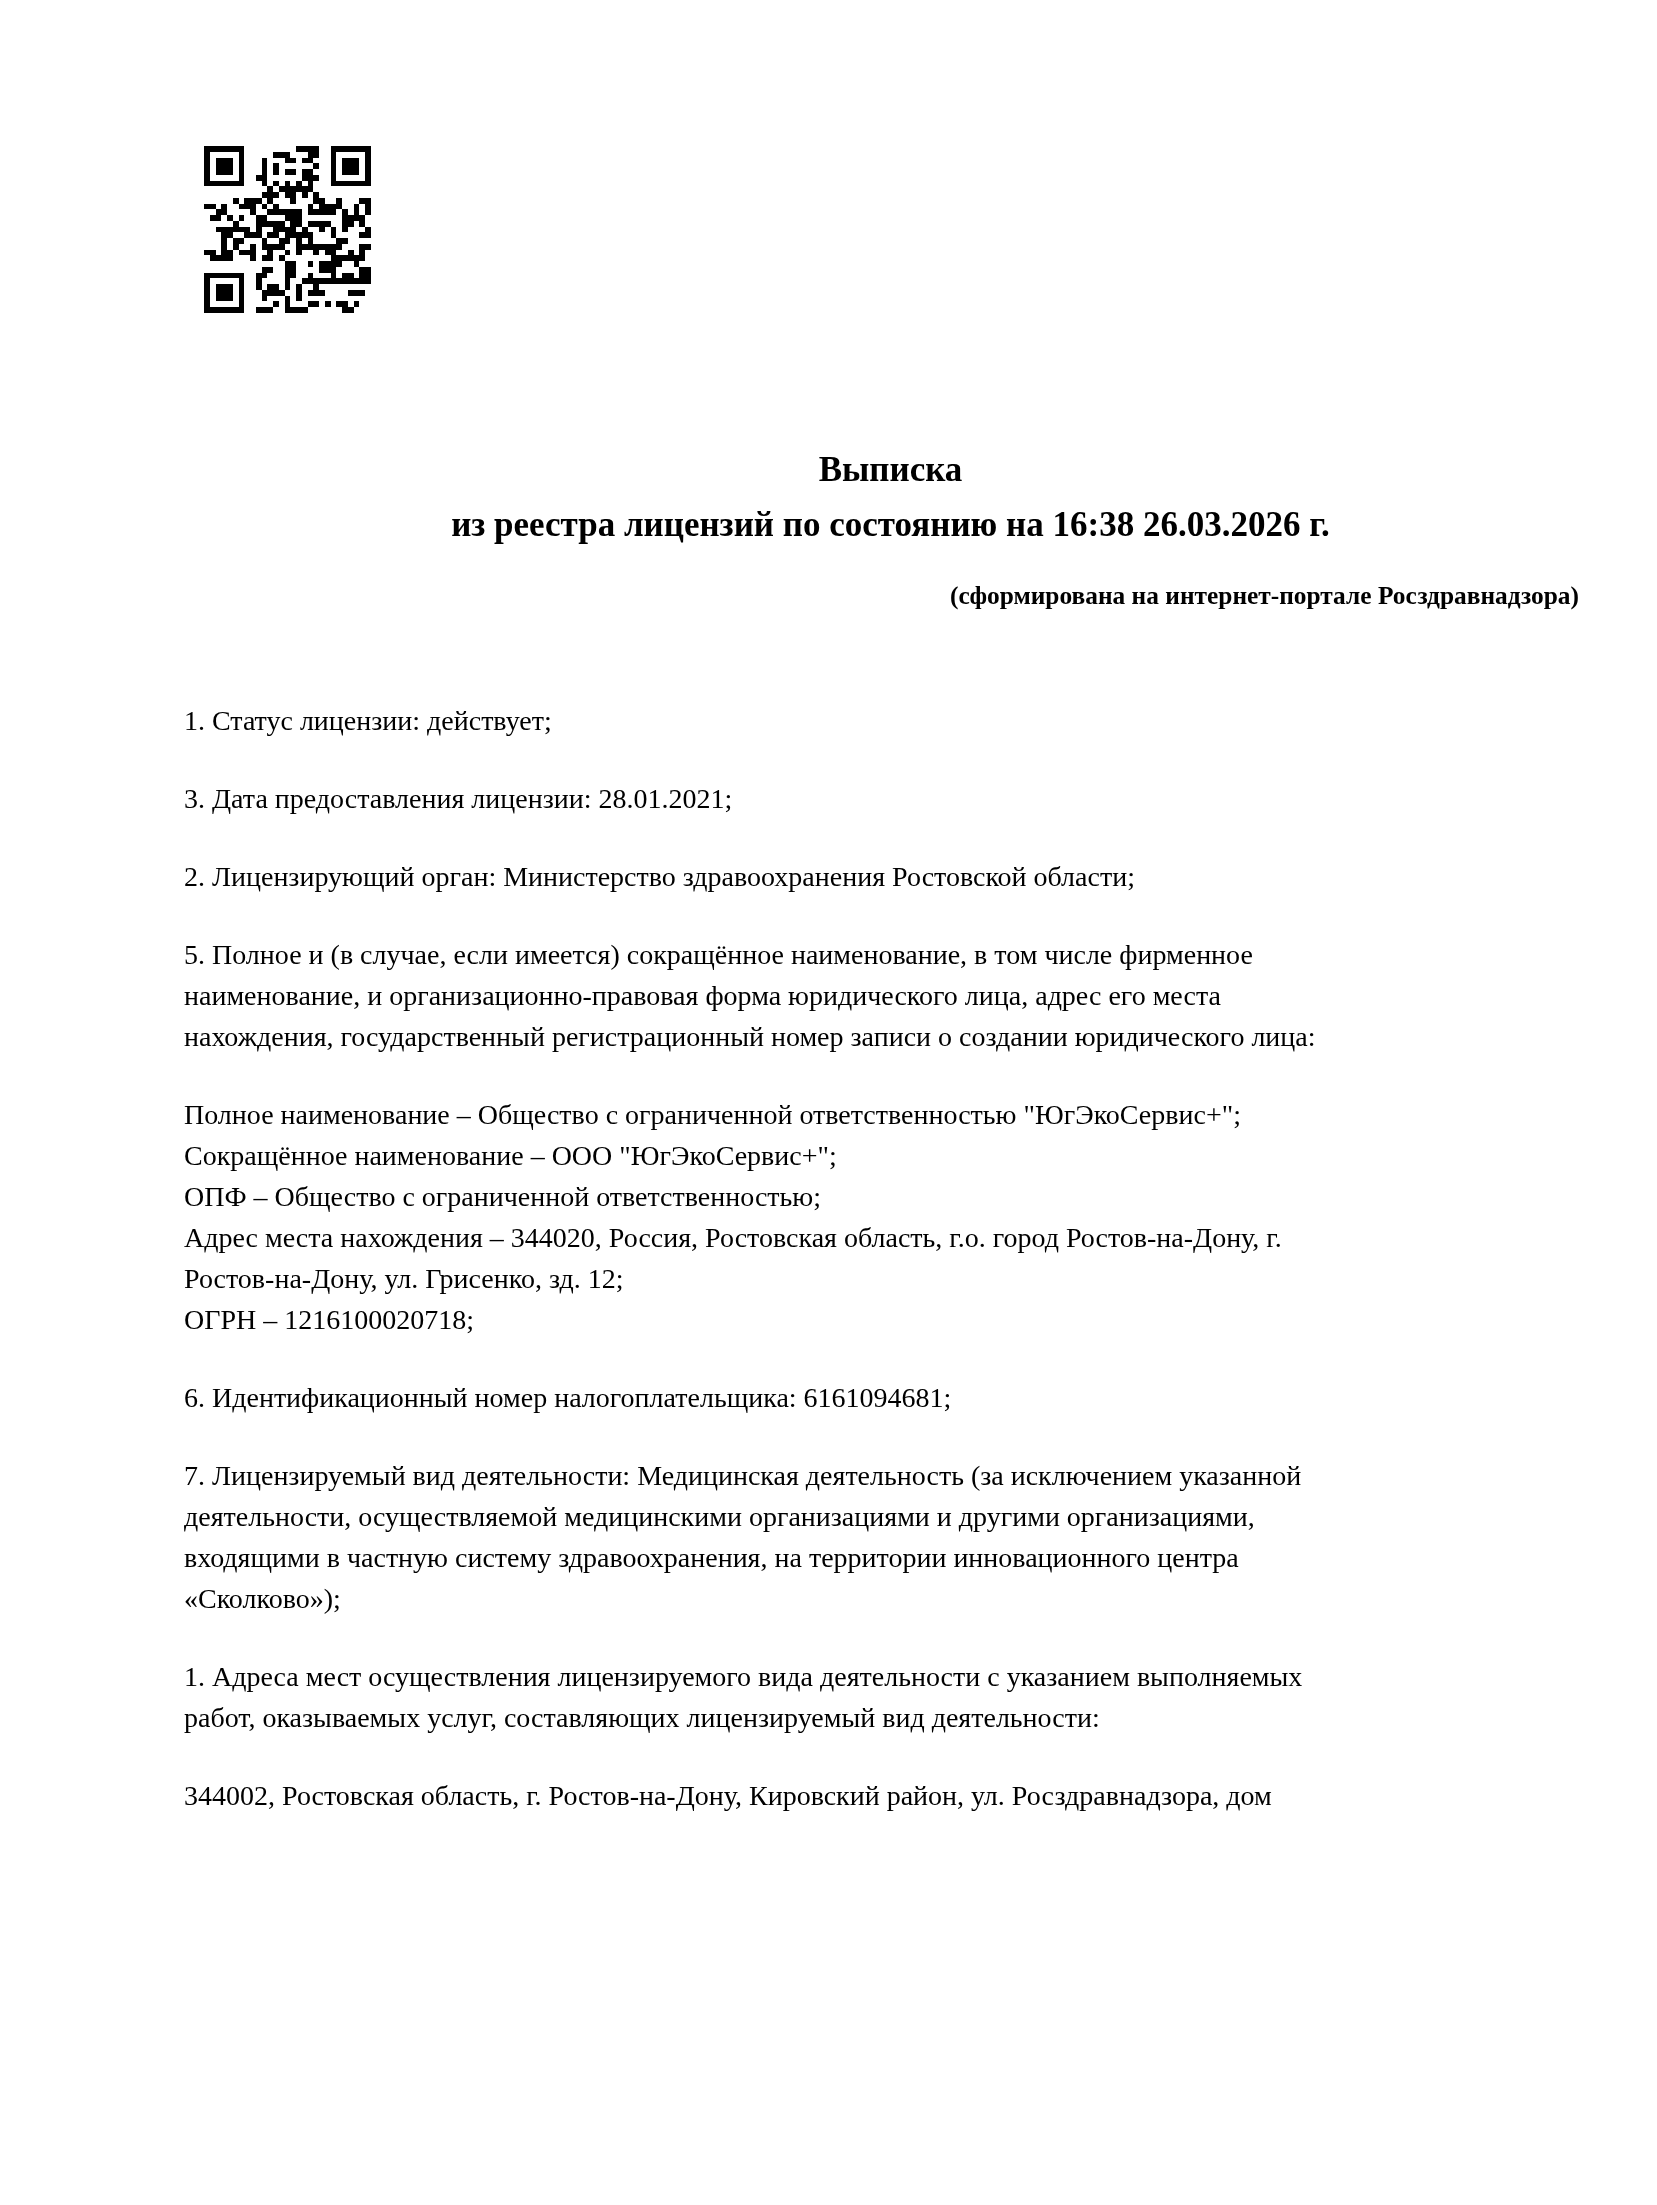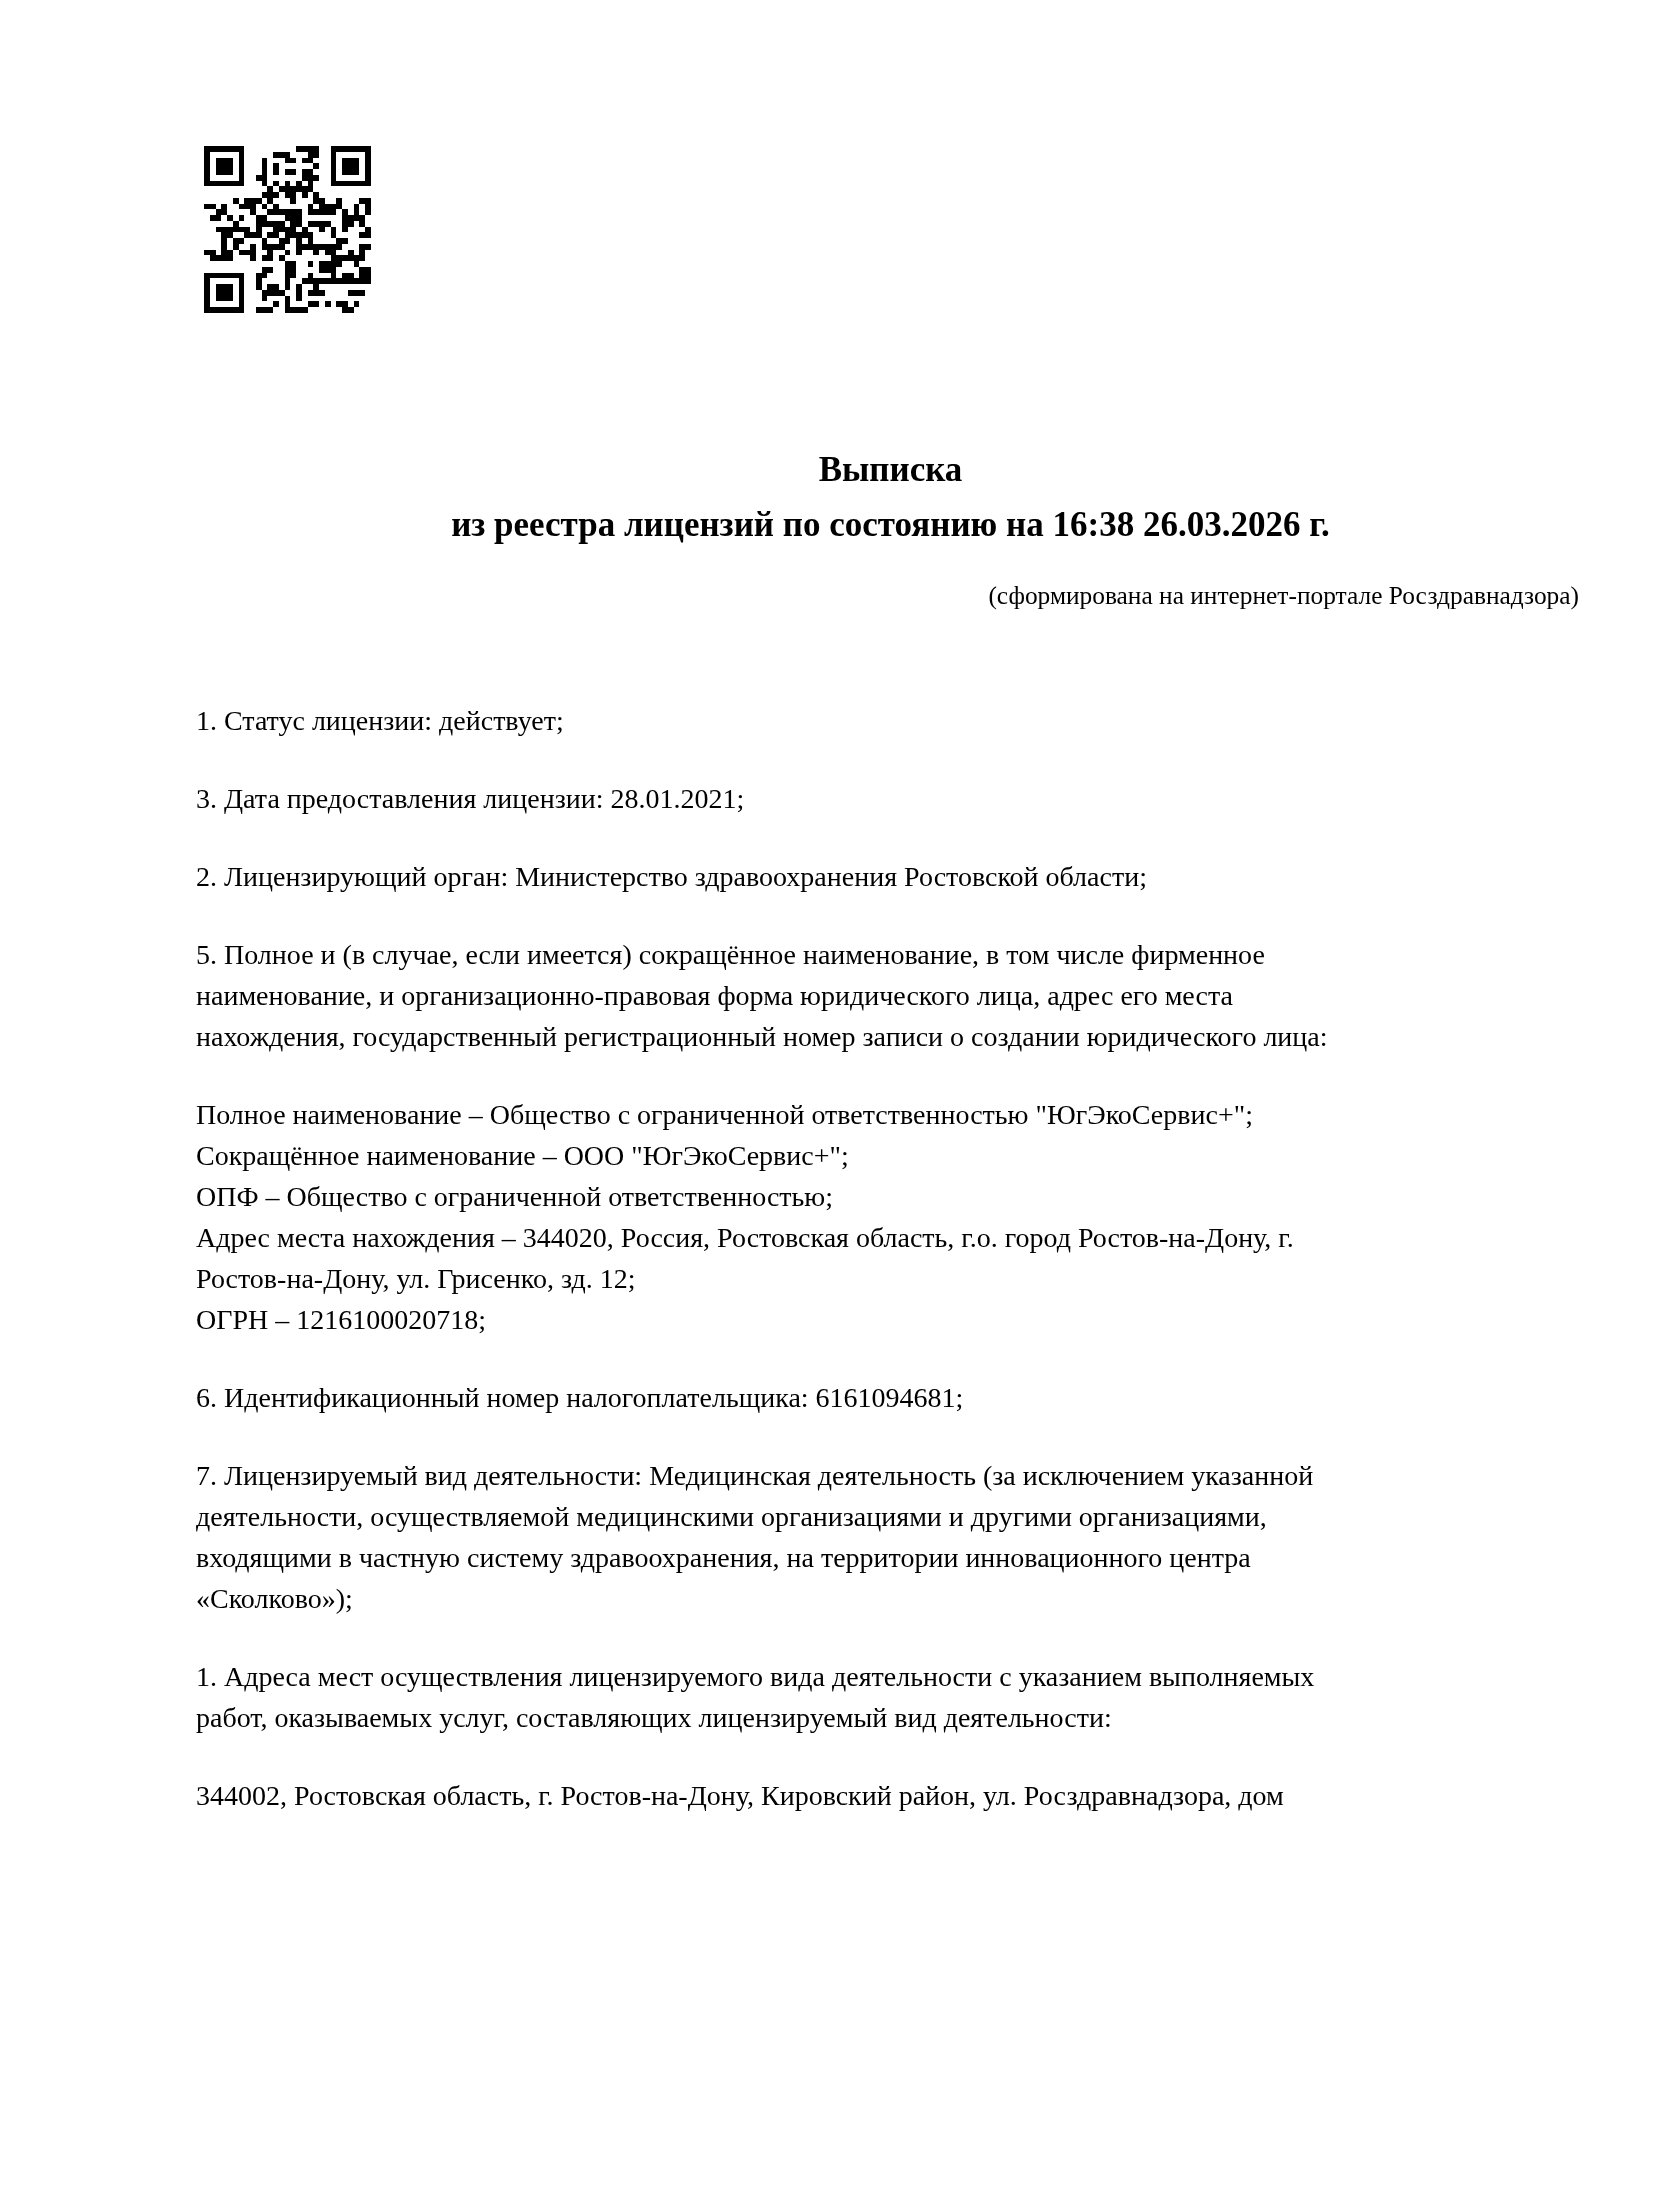--- a/index.html
+++ b/index.html
@@ -34,24 +34,25 @@
     line-height: 55px;
     white-space: pre-line;
   }
   .subtitle {
     position: absolute;
     right: 78px;
     top: 579px;
     font-size: 25.4px;
     line-height: 32px;
     text-align: left;
+    font-weight: bold;
   }
   .content {
     position: absolute;
-    left: 196px;
+    left: 184px;
     top: 700px;
     width: 1403px;
     font-size: 28px;
     line-height: 41px;
     text-align: left;
   }
   .content p {
     margin: 0;
     white-space: pre-line;
   }

